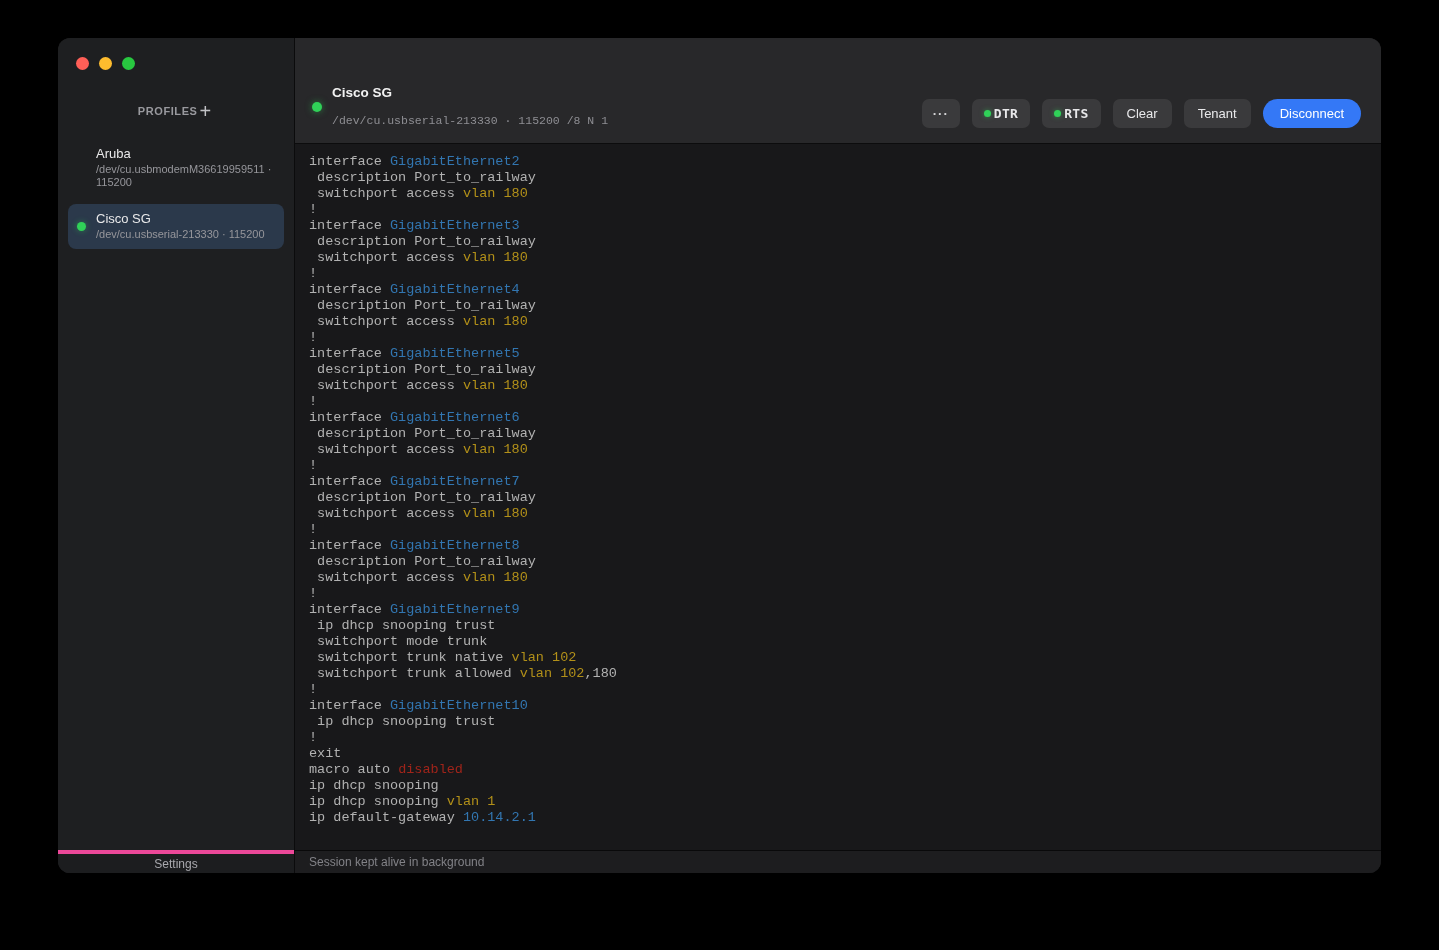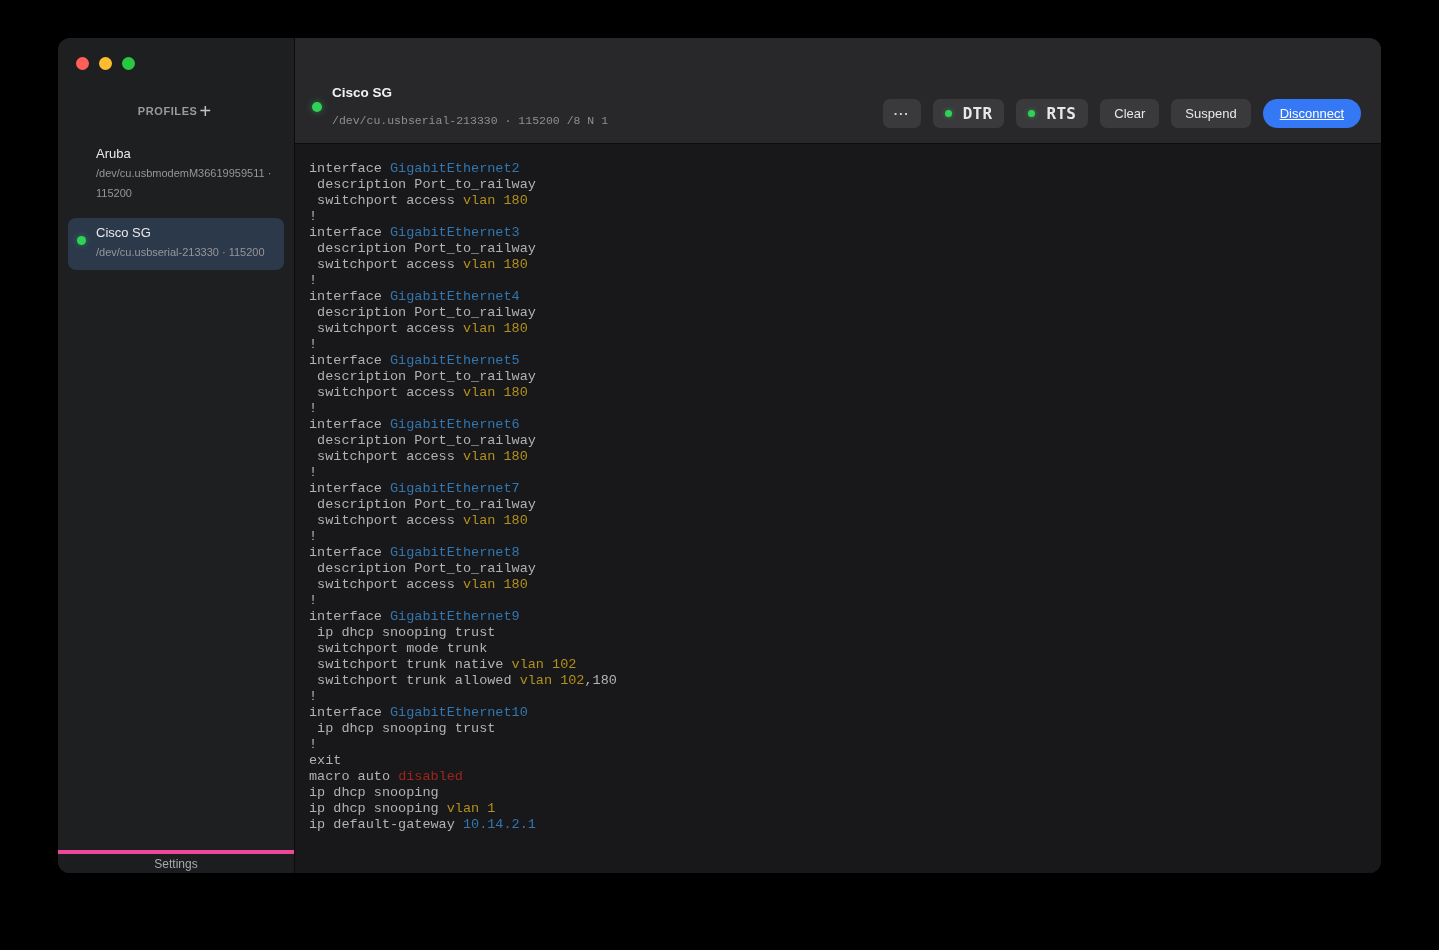--- a/index.html
+++ b/index.html
@@ -50,21 +50,21 @@
     cursor: default;
   }
   .profile-item.selected { background: var(--selected-row, #2b394b); }
   .profile-dot {
     position: absolute; left: 9px; top: 18px;
     width: 9px; height: 9px; border-radius: 50%;
     background: var(--status-green, #30d158);
     box-shadow: 0 0 6px rgba(48,209,88,0.45);
   }
   .profile-name { font-size: 13px; line-height: 16px; color: #e9e9ea; }
-  .profile-detail { font-size: 11px; line-height: 20px; color: #96969b; margin-top: 1px; }
+  .profile-detail { font-size: 11px; line-height: 13px; color: #96969b; margin-top: 1px; }
 
   .sidebar-footer {
     margin-top: auto; height: 23px;
     border-top: 4px solid #ec4899;
     background: #1c1d1f;
     display: flex; align-items: center; justify-content: center;
   }
   .sidebar-footer span { font-size: 12px; color: #a9a9ae; cursor: pointer; }
 
   
@@ -93,37 +93,37 @@
   .toolbar-buttons { display: flex; align-items: center; gap: 12px; }
   .tb-btn {
     height: 29px; border: none; border-radius: 7px;
     background: #3a3a3c; color: #e8e8ea;
     font-family: "Liberation Sans", sans-serif;
     font-size: 13px; padding: 0 14px; cursor: pointer;
     display: inline-flex; align-items: center; justify-content: center;
   }
   .tb-btn.more { width: 38px; padding: 0; font-weight: 700; letter-spacing: 1px; color: #d6d6d8; }
   .tb-btn.signal {
-    gap: 11px; padding: 9px 12px;
+    gap: 3px; padding: 9px 12px;
     font-family: "DejaVu Sans Mono", "Liberation Mono", monospace;
-    font-size: 16px; font-weight: 700; letter-spacing: 0.3px;
+    font-size: 13px; font-weight: 700; letter-spacing: 0.3px;
   }
   .sig-dot {
     width: 7px; height: 7px; border-radius: 50%;
     background: var(--status-green, #30d158);
     box-shadow: 0 0 5px rgba(48,209,88,0.5);
   }
   .tb-btn.primary {
     background: var(--accent-blue, #3478f6);
-    color: #fff; border-radius: 14.5px; padding: 0 17px; font-weight: 400; text-decoration: underline;
+    color: #fff; border-radius: 14.5px; padding: 0 17px; font-weight: 400;
   }
 
   .terminal {
     flex: 1; overflow: hidden;
-    padding: 17px 14px;
+    padding: 10px 14px;
     background: #18181a;
     font-family: "Liberation Mono", "DejaVu Sans Mono", monospace;
     font-size: 13.5px; line-height: 16px;
     white-space: pre; cursor: text;
   }
   .term-line { height: 16px; }
   .tc-d { color: var(--term-default, #b2b2b2); }
   .tc-b { color: var(--term-blue, #3276b1); }
   .tc-y { color: var(--term-yellow, #b29019); }
   .tc-r { color: var(--term-red, #a0241a); }
@@ -184,21 +184,24 @@
         <button class="tb-btn more">···</button>
         <button class="tb-btn signal">
           <span class="sig-dot"></span>
           <span>DTR</span>
         </button>
         <button class="tb-btn signal">
           <span class="sig-dot"></span>
           <span>RTS</span>
         </button>
         <button class="tb-btn">Clear</button>
-        <button class="tb-btn">Suspend</button>
+        <button class="tb-btn">Tenant</button>
         <button class="tb-btn primary">Disconnect</button>
       </div>
     </header>
 
     <div class="terminal" id="terminal"><div class="term-line"><span class="tc-d">interface </span><span class="tc-b">GigabitEthernet2</span></div><div class="term-line"><span class="tc-d"> description Port_to_railway</span></div><div class="term-line"><span class="tc-d"> switchport access </span><span class="tc-y">vlan 180</span></div><div class="term-line"><span class="tc-d">!</span></div><div class="term-line"><span class="tc-d">interface </span><span class="tc-b">GigabitEthernet3</span></div><div class="term-line"><span class="tc-d"> description Port_to_railway</span></div><div class="term-line"><span class="tc-d"> switchport access </span><span class="tc-y">vlan 180</span></div><div class="term-line"><span class="tc-d">!</span></div><div class="term-line"><span class="tc-d">interface </span><span class="tc-b">GigabitEthernet4</span></div><div class="term-line"><span class="tc-d"> description Port_to_railway</span></div><div class="term-line"><span class="tc-d"> switchport access </span><span class="tc-y">vlan 180</span></div><div class="term-line"><span class="tc-d">!</span></div><div class="term-line"><span class="tc-d">interface </span><span class="tc-b">GigabitEthernet5</span></div><div class="term-line"><span class="tc-d"> description Port_to_railway</span></div><div class="term-line"><span class="tc-d"> switchport access </span><span class="tc-y">vlan 180</span></div><div class="term-line"><span class="tc-d">!</span></div><div class="term-line"><span class="tc-d">interface </span><span class="tc-b">GigabitEthernet6</span></div><div class="term-line"><span class="tc-d"> description Port_to_railway</span></div><div class="term-line"><span class="tc-d"> switchport access </span><span class="tc-y">vlan 180</span></div><div class="term-line"><span class="tc-d">!</span></div><div class="term-line"><span class="tc-d">interface </span><span class="tc-b">GigabitEthernet7</span></div><div class="term-line"><span class="tc-d"> description Port_to_railway</span></div><div class="term-line"><span class="tc-d"> switchport access </span><span class="tc-y">vlan 180</span></div><div class="term-line"><span class="tc-d">!</span></div><div class="term-line"><span class="tc-d">interface </span><span class="tc-b">GigabitEthernet8</span></div><div class="term-line"><span class="tc-d"> description Port_to_railway</span></div><div class="term-line"><span class="tc-d"> switchport access </span><span class="tc-y">vlan 180</span></div><div class="term-line"><span class="tc-d">!</span></div><div class="term-line"><span class="tc-d">interface </span><span class="tc-b">GigabitEthernet9</span></div><div class="term-line"><span class="tc-d"> ip dhcp snooping trust</span></div><div class="term-line"><span class="tc-d"> switchport mode trunk</span></div><div class="term-line"><span class="tc-d"> switchport trunk native </span><span class="tc-y">vlan 102</span></div><div class="term-line"><span class="tc-d"> switchport trunk allowed </span><span class="tc-y">vlan 102</span><span class="tc-d">,180</span></div><div class="term-line"><span class="tc-d">!</span></div><div class="term-line"><span class="tc-d">interface </span><span class="tc-b">GigabitEthernet10</span></div><div class="term-line"><span class="tc-d"> ip dhcp snooping trust</span></div><div class="term-line"><span class="tc-d">!</span></div><div class="term-line"><span class="tc-d">exit</span></div><div class="term-line"><span class="tc-d">macro auto </span><span class="tc-r">disabled</span></div><div class="term-line"><span class="tc-d">ip dhcp snooping</span></div><div class="term-line"><span class="tc-d">ip dhcp snooping </span><span class="tc-y">vlan 1</span></div><div class="term-line"><span class="tc-d">ip default-gateway </span><span class="tc-b">10.14.2.1</span></div></div>
 
+    <footer class="status-bar">
+      <span>Session kept alive in background</span>
+    </footer>
   </main>
 </div>
 
 </body></html>

